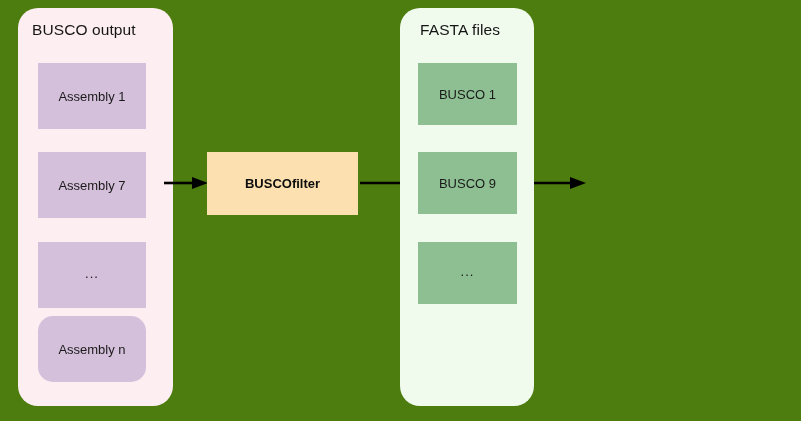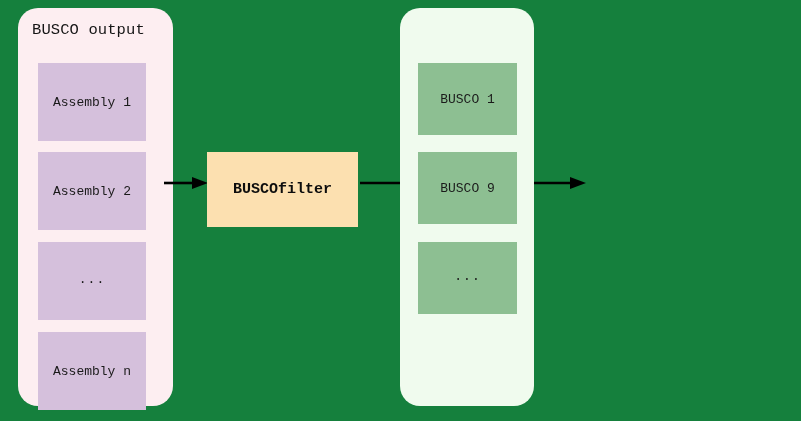--- a/index.html
+++ b/index.html
@@ -12,22 +12,21 @@
     height: 421px;
     font-family: "Liberation Sans", "DejaVu Sans", sans-serif;
     color: #1a1a1a;
     overflow: hidden;
   }
 
   .canvas {
     position: relative;
     width: 801px;
     height: 421px;
-    background: #15803d;
-    font-family: Liberation Mono, monospace;
+    background: #4d7c0f;
   }
 
   
   .group {
     position: absolute;
     border-radius: 20px;
     box-sizing: border-box;
   }
   .group-title {
     position: absolute;
@@ -66,40 +65,40 @@
   .item-box.purple { background: #d5c0dc; }
   .item-box.green  { background: #8dbf92; }
 
   .item-box.ellipsis {
     font-size: 13px;
     letter-spacing: 1px;
     padding-bottom: 4px;
   }
 
   
-  .col-left  { left: 38px;  width: 108px; height: 78px; }
-  .col-right { left: 418px; width: 99px;  height: 72px; }
+  .col-left  { left: 38px;  width: 108px; height: 66px; }
+  .col-right { left: 418px; width: 99px;  height: 62px; }
 
   .row-1 { top: 63px; }
   .row-2 { top: 152px; }
   .row-3 { top: 242px; }
-  .row-4 { top: 332px; }
+  .row-4 { top: 316px; border-radius: 15px; }
 
   
   #buscofilter-box {
     position: absolute;
     left: 207px;
     top: 152px;
     width: 151px;
-    height: 75px;
+    height: 63px;
     background: #fce0b0;
     display: flex;
     align-items: center;
     justify-content: center;
-    font-size: 15px;
+    font-size: 13px;
     font-weight: bold;
     color: #0d0d0d;
     box-sizing: border-box;
     white-space: nowrap;
   }
 
   
   .arrow {
     position: absolute;
     height: 14px;
@@ -127,21 +126,21 @@
 <body>
 
 <div class="canvas">
 
   <div class="group" id="group-busco-output"></div>
 
   <div class="group-title" id="title-busco-output">BUSCO output</div>
 
   <div class="item-box purple col-left row-1">Assembly 1</div>
 
-  <div class="item-box purple col-left row-2">Assembly 2</div>
+  <div class="item-box purple col-left row-2">Assembly 7</div>
 
   <div class="item-box purple col-left row-3 ellipsis">...</div>
 
   <div class="item-box purple col-left row-4">Assembly n</div>
 
   <div class="arrow" id="arrow-1">
     <svg width="44" height="14" viewBox="0 0 44 14" xmlns="http://www.w3.org/2000/svg">
       <line x1="0" y1="7" x2="30" y2="7" stroke="#000000" stroke-width="2.6"></line>
       <polygon points="28,1 44,7 28,13" fill="#000000"></polygon>
     </svg>
@@ -151,20 +150,21 @@
 
   <div class="arrow" id="arrow-2">
     <svg width="58" height="14" viewBox="0 0 58 14" xmlns="http://www.w3.org/2000/svg">
       <line x1="0" y1="7" x2="44" y2="7" stroke="#000000" stroke-width="2.6"></line>
       <polygon points="42,1 58,7 42,13" fill="#000000"></polygon>
     </svg>
   </div>
 
   <div class="group" id="group-fasta-files"></div>
 
+  <div class="group-title" id="title-fasta-files">FASTA files</div>
 
   <div class="item-box green col-right row-1">BUSCO 1</div>
 
   <div class="item-box green col-right row-2">BUSCO 9</div>
 
   <div class="item-box green col-right row-3 ellipsis">...</div>
 
 
   <div class="arrow" id="arrow-3">
     <svg width="52" height="14" viewBox="0 0 52 14" xmlns="http://www.w3.org/2000/svg">

